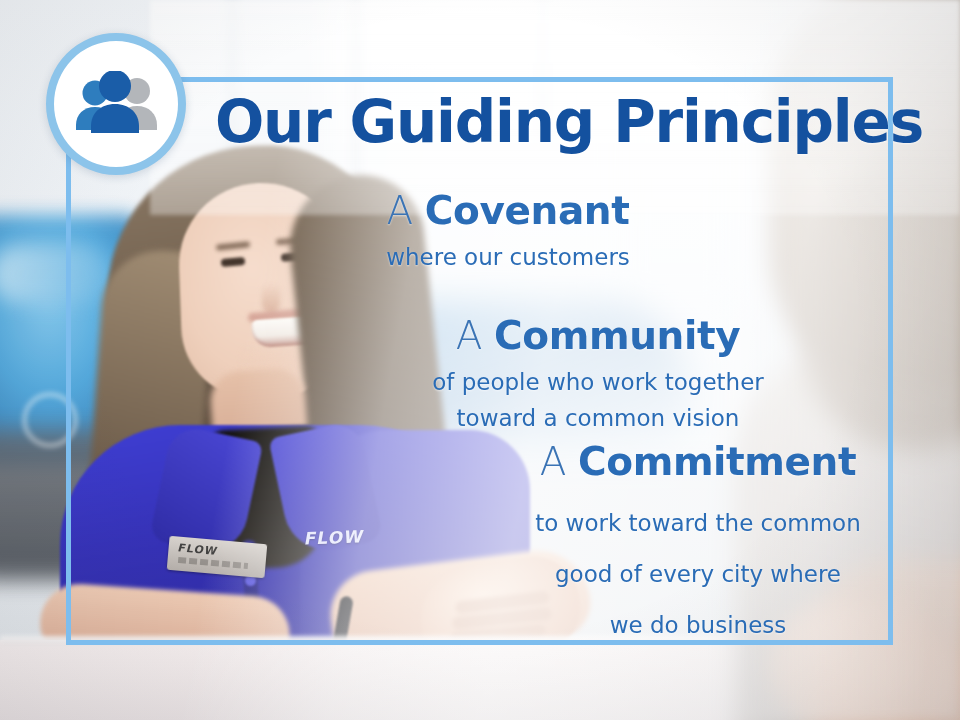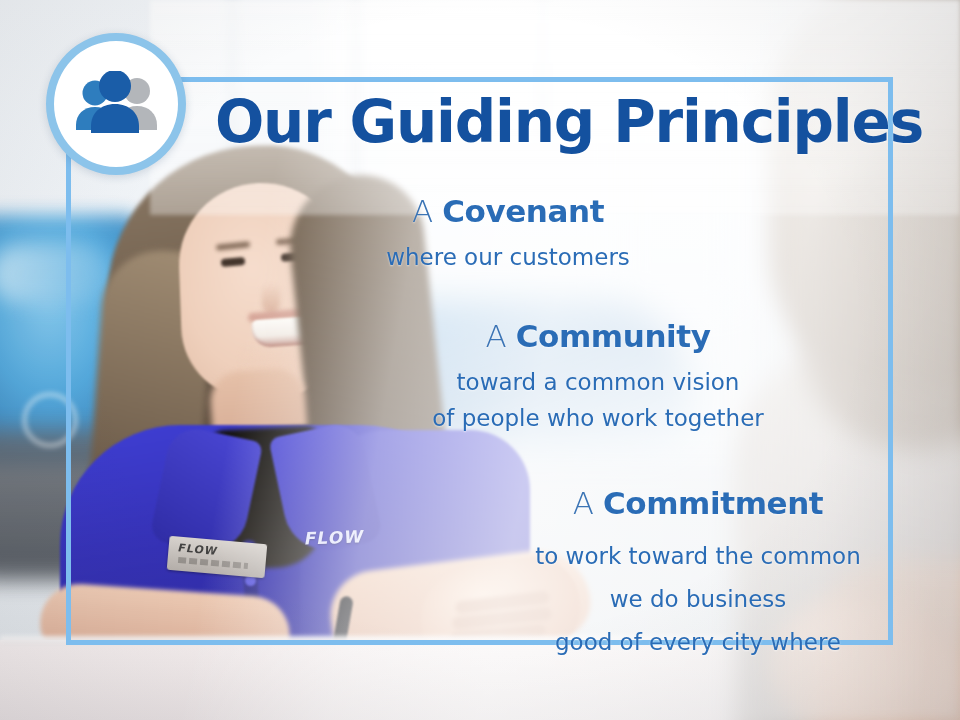--- a/index.html
+++ b/index.html
@@ -265,39 +265,39 @@
     position:absolute;left:215px;top:92px;width:690px;
     font-family:"DejaVu Sans","Liberation Sans",sans-serif;
     font-weight:700;font-size:58px;line-height:60px;
     color:#14519f;letter-spacing:-1.2px;
     white-space:nowrap;
     text-shadow:0 1px 2px rgba(255,255,255,.6);
   }
 
   .block{position:absolute;text-align:center;color:#2a6cb6;}
   .block .big{
-    font-size:31px;line-height:50px;font-weight:700;white-space:nowrap;
+    font-size:39px;line-height:50px;font-weight:700;white-space:nowrap;
     letter-spacing:-.4px;text-shadow:0 1px 2px rgba(255,255,255,.55);
   }
   .block .big .lead{font-weight:300;color:#3b74b5;}
   .block .sub{
     font-size:23px;line-height:30px;font-weight:400;white-space:nowrap;
     text-shadow:0 1px 2px rgba(255,255,255,.55);
   }
   .block .sub b{font-weight:400;}
 
   #block1{left:262px;top:186px;width:492px;}
   #block1 .big{text-align:center;}
   #block1 .sub{margin-top:6px;}
 
   #block2{left:352px;top:311px;width:492px;}
   #block2 .sub{margin-top:6px;}
 
-  #block3{left:452px;top:478px;width:492px;}
-  #block3 .sub{margin-top:13px;}
+  #block3{left:452px;top:437px;width:492px;}
+  #block3 .sub{margin-top:21px;}
 </style>
 </head>
 <body>
 
 <div id="stage">
 
   <div class="photo">
     <div class="bg-room"></div>
     <div class="bg-window"></div>
     <div class="bg-window2"></div>
@@ -380,24 +380,24 @@
 
   <div class="headline">Our Guiding Principles</div>
 
   <div class="block" id="block1">
     <div class="big"><span class="lead">A </span><span>Covenant</span></div>
     <div class="sub"><span>where </span><b>our customers</b></div>
   </div>
 
   <div class="block" id="block2">
     <div class="big"><span class="lead">A </span><span>Community</span></div>
+    <div class="sub"><span>of </span><b>people who work together</b></div>
     <div class="sub">toward a common vision</div>
-    <div class="sub"><span>of </span><b>people who work together</b></div>
   </div>
 
   <div class="block" id="block3">
     <div class="big"><span class="lead">A </span><span>Commitment</span></div>
     <div class="sub"><span>to work toward the </span><b>common</b></div>
+    <div class="sub"><b>good of every city</b><span> where</span></div>
     <div class="sub">we do business</div>
-    <div class="sub"><b>good of every city</b><span> where</span></div>
   </div>
 
 </div>
 
 </body></html>

